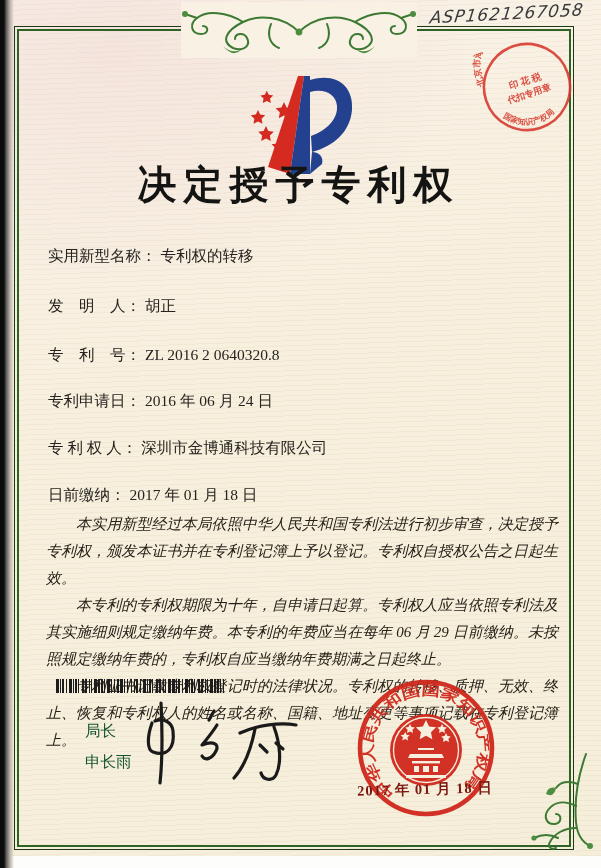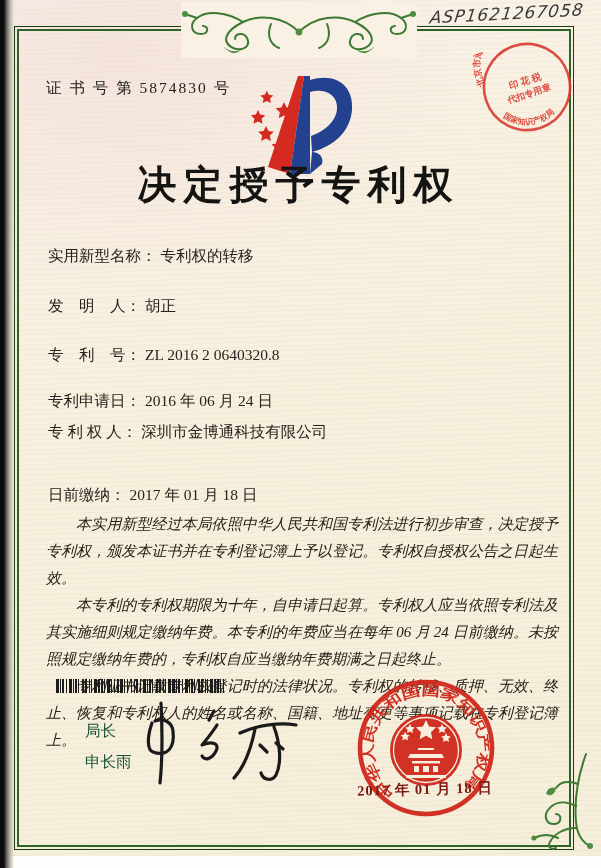--- a/index.html
+++ b/index.html
@@ -86,21 +86,20 @@
     </g>
     <g fill="#4e8c3f">
       <path d="M36,38 q-8,-2 -10,6 q8,4 10,-6z"></path>
       <circle cx="70" cy="96" r="3"></circle>
       <circle cx="14" cy="88" r="2.6"></circle>
     </g>
   </svg>
 
   <div class="hand-code">ASP1621267058</div>
 
-  <div class="cert-no">证 书 号 第 5874830 号</div>
 
   <svg class="logo" width="122" height="116" viewBox="0 0 122 116">
     <g>
       <path d="M60,6 L66,6 L52,104 L30,97 Z" fill="#d42a20"></path>
       <path d="M66,6 L72,6 L72,104 L52,104 Z" fill="#24418f"></path>
       <path d="M72,10 C98,2 116,16 114,40 C112,62 96,76 74,82 L73,66 C90,60 100,48 99,36 C98,24 86,18 72,22 Z" fill="#24418f"></path>
       <path d="M74,82 C80,82 86,86 84,94 L72,104 Z" fill="#24418f"></path>
       <g fill="#d42a20">
         <path d="M32,23 l2.2,4.6 5,.7 -3.6,3.5 .9,5 -4.5,-2.4 -4.5,2.4 .9,-5 -3.6,-3.5 5,-.7z" transform="translate(0,0) scale(0.9)"></path>
         <path d="M46,32 l2.6,5.4 5.9,.8 -4.3,4.1 1,5.9 -5.2,-2.8 -5.2,2.8 1,-5.9 -4.3,-4.1 5.9,-.8z"></path>
@@ -127,27 +126,27 @@
     <text x="47" y="57" text-anchor="middle" font-size="9" fill="#d8372c" font-weight="bold">代扣专用章</text>
   </svg>
 
   <div class="title">决定授予专利权</div>
 
   <div class="fields">
     <div class="frow" style="top:0px"><span class="flabel">实用新型名称：</span><span class="fvalue">专利权的转移</span></div>
     <div class="frow" style="top:50px"><span class="flabel">发　明　人：</span><span class="fvalue">胡正</span></div>
     <div class="frow" style="top:99px"><span class="flabel">专　利　号：</span><span class="fvalue">ZL 2016 2 0640320.8</span></div>
     <div class="frow" style="top:145px"><span class="flabel">专利申请日：</span><span class="fvalue">2016 年 06 月 24 日</span></div>
-    <div class="frow" style="top:176px"><span class="flabel">专 利 权 人：</span><span class="fvalue">深圳市金博通科技有限公司</span></div>
+    <div class="frow" style="top:192px"><span class="flabel">专 利 权 人：</span><span class="fvalue">深圳市金博通科技有限公司</span></div>
     <div class="frow" style="top:239px"><span class="flabel">日前缴纳：</span><span class="fvalue">2017 年 01 月 18 日</span></div>
   </div>
 
   <div class="paras">
     <p>本实用新型经过本局依照中华人民共和国专利法进行初步审查，决定授予专利权，颁发本证书并在专利登记簿上予以登记。专利权自授权公告之日起生效。</p>
-    <p>本专利的专利权期限为十年，自申请日起算。专利权人应当依照专利法及其实施细则规定缴纳年费。本专利的年费应当在每年 06 月 24 日前缴纳。未按照规定缴纳年费的，专利权自应当缴纳年费期满之日起终止。</p>
+    <p>本专利的专利权期限为十年，自申请日起算。专利权人应当依照专利法及其实施细则规定缴纳年费。本专利的年费应当在每年 06 月 29 日前缴纳。未按照规定缴纳年费的，专利权自应当缴纳年费期满之日起终止。</p>
     <p>专利证书记载专利权登记时的法律状况。专利权的转移、质押、无效、终止、恢复和专利权人的姓名或名称、国籍、地址变更等事项记载在专利登记簿上。</p>
   </div>
 
   <div class="barcode" id="barcode"><i style="width: 3px;"></i><i style="width: 1px; background: transparent;"></i><i style="width: 1px;"></i><i style="width: 1px; background: transparent;"></i><i style="width: 2px;"></i><i style="width: 2px; background: transparent;"></i><i style="width: 1px;"></i><i style="width: 2px; background: transparent;"></i><i style="width: 3px;"></i><i style="width: 1px; background: transparent;"></i><i style="width: 1px;"></i><i style="width: 1px; background: transparent;"></i><i style="width: 2px;"></i><i style="width: 1px; background: transparent;"></i><i style="width: 1px;"></i><i style="width: 3px; background: transparent;"></i><i style="width: 2px;"></i><i style="width: 1px; background: transparent;"></i><i style="width: 2px;"></i><i style="width: 2px; background: transparent;"></i><i style="width: 1px;"></i><i style="width: 1px; background: transparent;"></i><i style="width: 1px;"></i><i style="width: 2px; background: transparent;"></i><i style="width: 3px;"></i><i style="width: 1px; background: transparent;"></i><i style="width: 2px;"></i><i style="width: 1px; background: transparent;"></i><i style="width: 2px;"></i><i style="width: 1px; background: transparent;"></i><i style="width: 1px;"></i><i style="width: 2px; background: transparent;"></i><i style="width: 3px;"></i><i style="width: 1px; background: transparent;"></i><i style="width: 1px;"></i><i style="width: 2px; background: transparent;"></i><i style="width: 1px;"></i><i style="width: 2px; background: transparent;"></i><i style="width: 2px;"></i><i style="width: 1px; background: transparent;"></i><i style="width: 3px;"></i><i style="width: 1px; background: transparent;"></i><i style="width: 1px;"></i><i style="width: 2px; background: transparent;"></i><i style="width: 1px;"></i><i style="width: 3px; background: transparent;"></i><i style="width: 1px;"></i><i style="width: 2px; background: transparent;"></i><i style="width: 1px;"></i><i style="width: 1px; background: transparent;"></i><i style="width: 2px;"></i><i style="width: 2px; background: transparent;"></i><i style="width: 1px;"></i><i style="width: 2px; background: transparent;"></i><i style="width: 3px;"></i><i style="width: 1px; background: transparent;"></i><i style="width: 1px;"></i><i style="width: 1px; background: transparent;"></i><i style="width: 2px;"></i><i style="width: 1px; background: transparent;"></i><i style="width: 1px;"></i><i style="width: 3px; background: transparent;"></i><i style="width: 2px;"></i><i style="width: 1px; background: transparent;"></i><i style="width: 2px;"></i><i style="width: 2px; background: transparent;"></i><i style="width: 1px;"></i><i style="width: 1px; background: transparent;"></i><i style="width: 1px;"></i><i style="width: 2px; background: transparent;"></i><i style="width: 3px;"></i><i style="width: 1px; background: transparent;"></i><i style="width: 3px;"></i><i style="width: 1px; background: transparent;"></i><i style="width: 1px;"></i><i style="width: 1px; background: transparent;"></i><i style="width: 2px;"></i><i style="width: 2px; background: transparent;"></i><i style="width: 1px;"></i><i style="width: 2px; background: transparent;"></i><i style="width: 3px;"></i><i style="width: 1px; background: transparent;"></i><i style="width: 1px;"></i><i style="width: 1px; background: transparent;"></i><i style="width: 2px;"></i><i style="width: 1px; background: transparent;"></i><i style="width: 1px;"></i><i style="width: 3px; background: transparent;"></i><i style="width: 2px;"></i><i style="width: 1px; background: transparent;"></i><i style="width: 2px;"></i><i style="width: 2px; background: transparent;"></i><i style="width: 1px;"></i><i style="width: 1px; background: transparent;"></i><i style="width: 1px;"></i><i style="width: 2px; background: transparent;"></i><i style="width: 3px;"></i><i style="width: 1px; background: transparent;"></i><i style="width: 2px;"></i><i style="width: 1px; background: transparent;"></i><i style="width: 2px;"></i><i style="width: 1px; background: transparent;"></i><i style="width: 1px;"></i><i style="width: 2px; background: transparent;"></i><i style="width: 3px;"></i></div>
 
   <div class="officer">
     <div>局长</div>
     <div class="oname">申长雨</div>
   </div>
 

